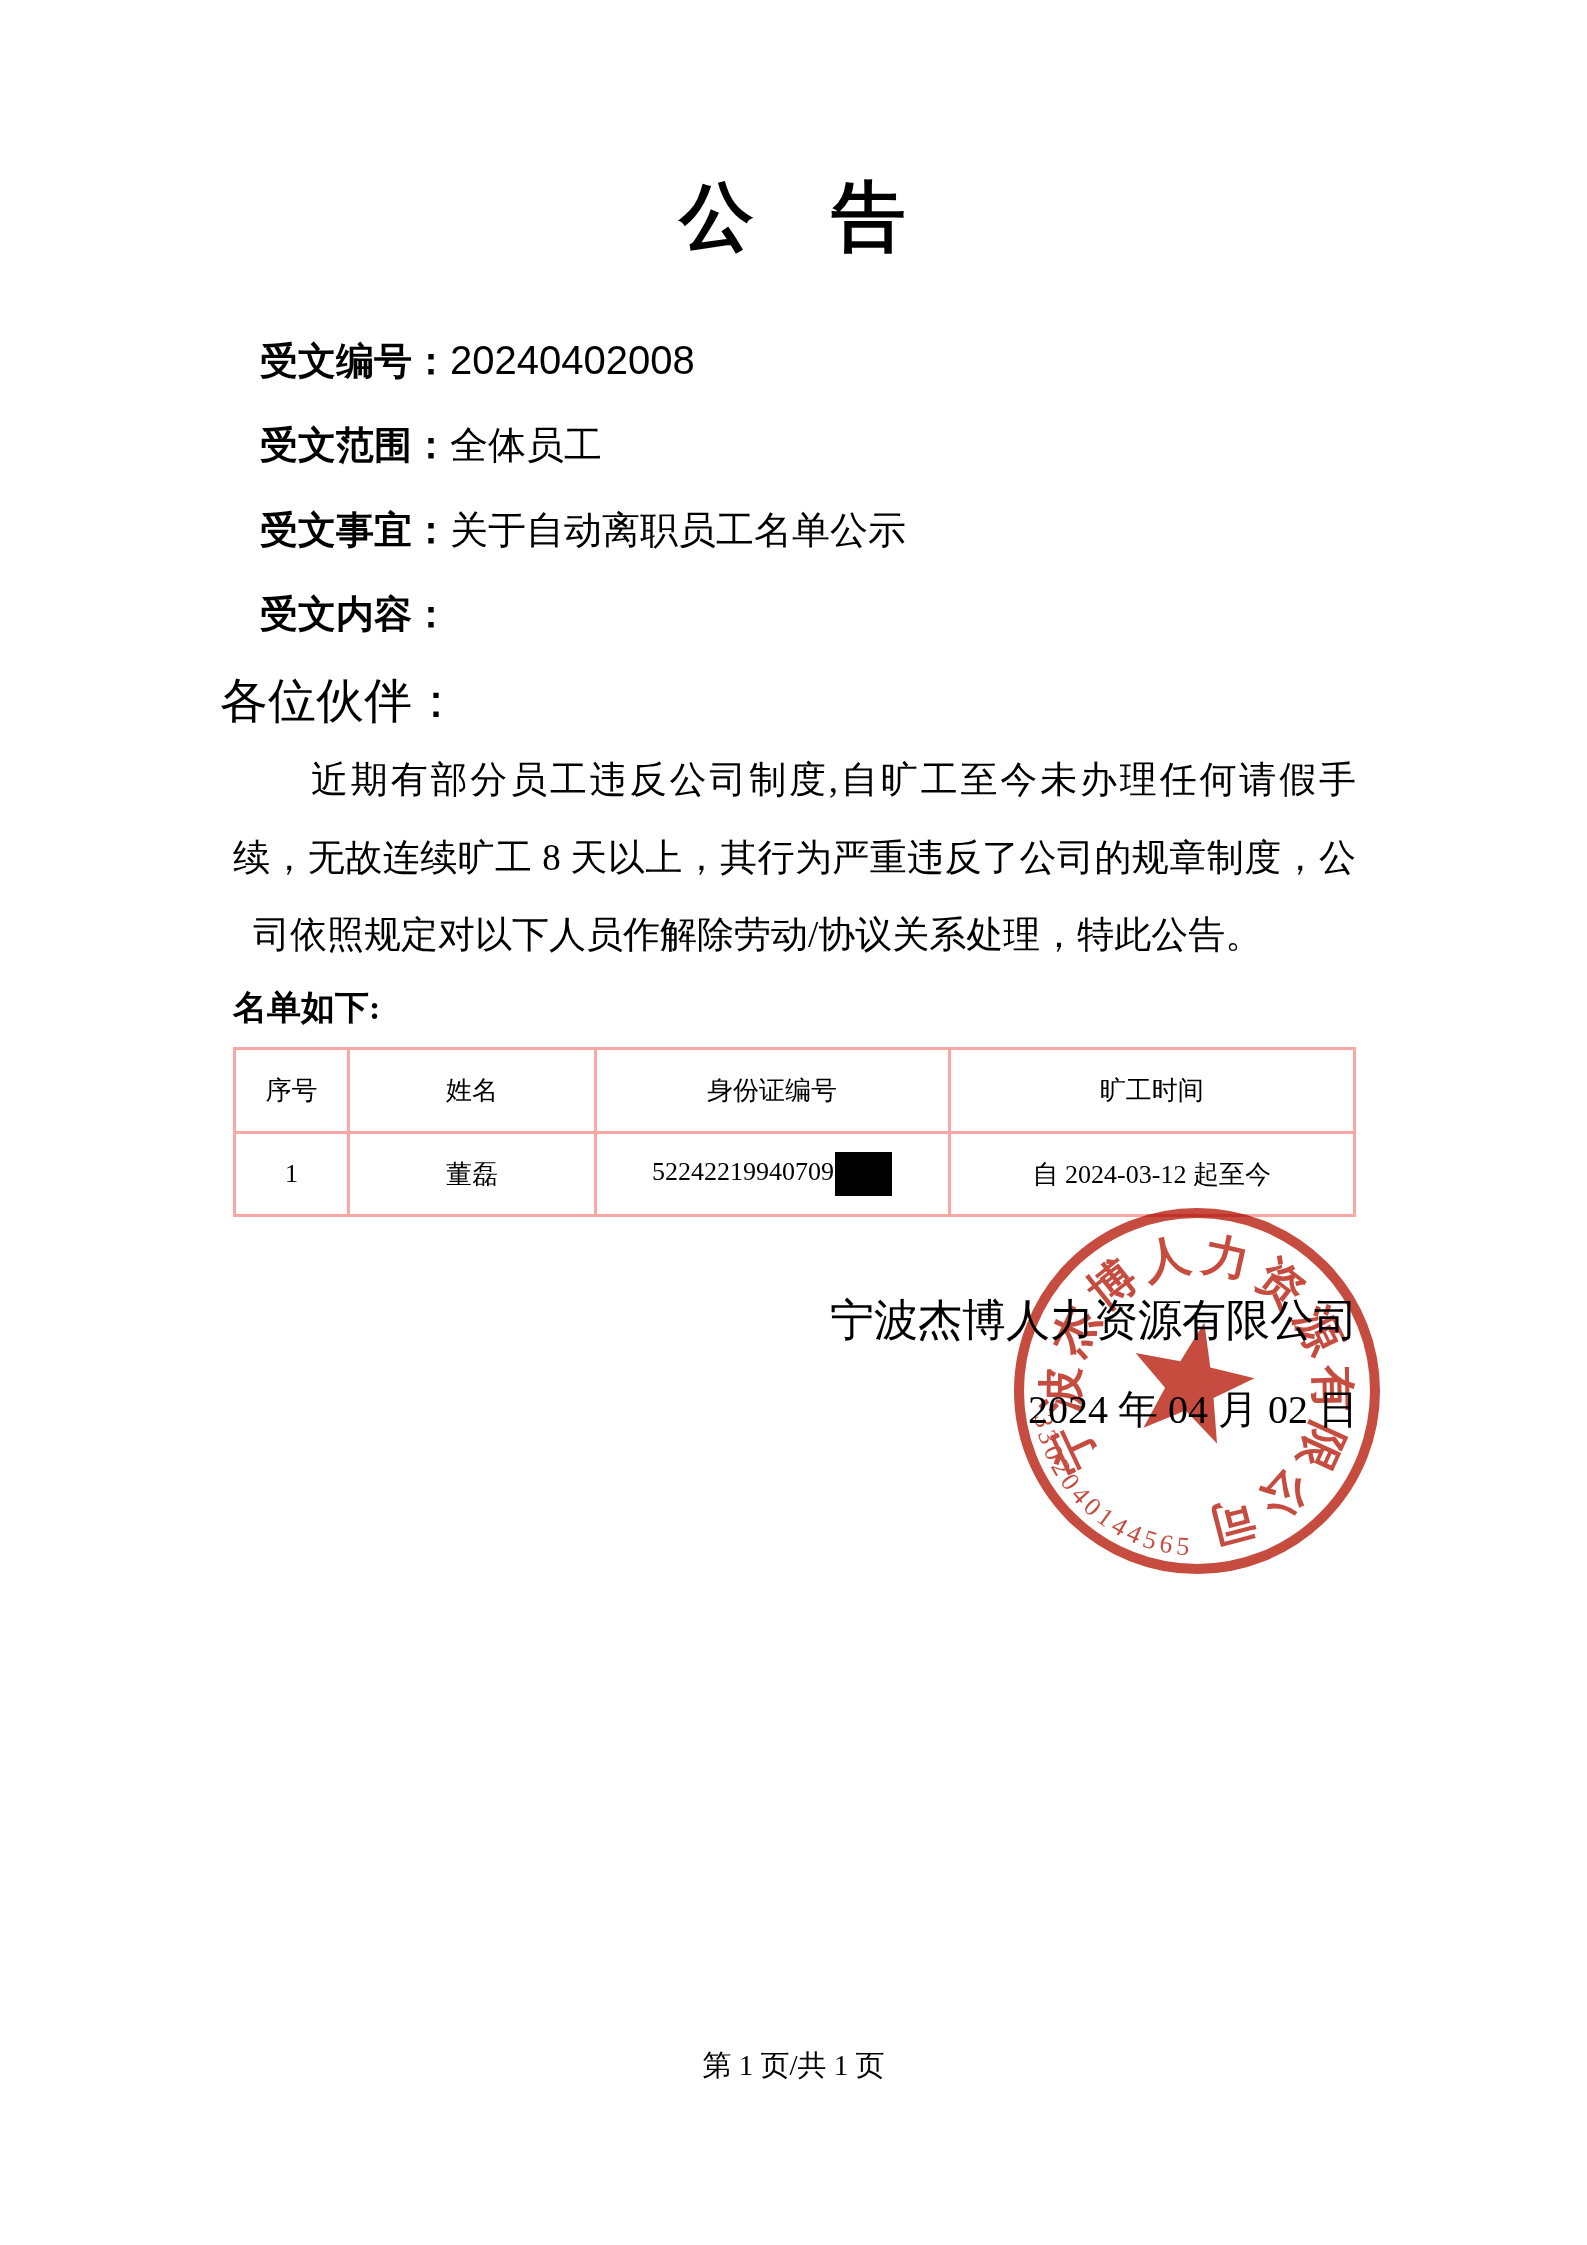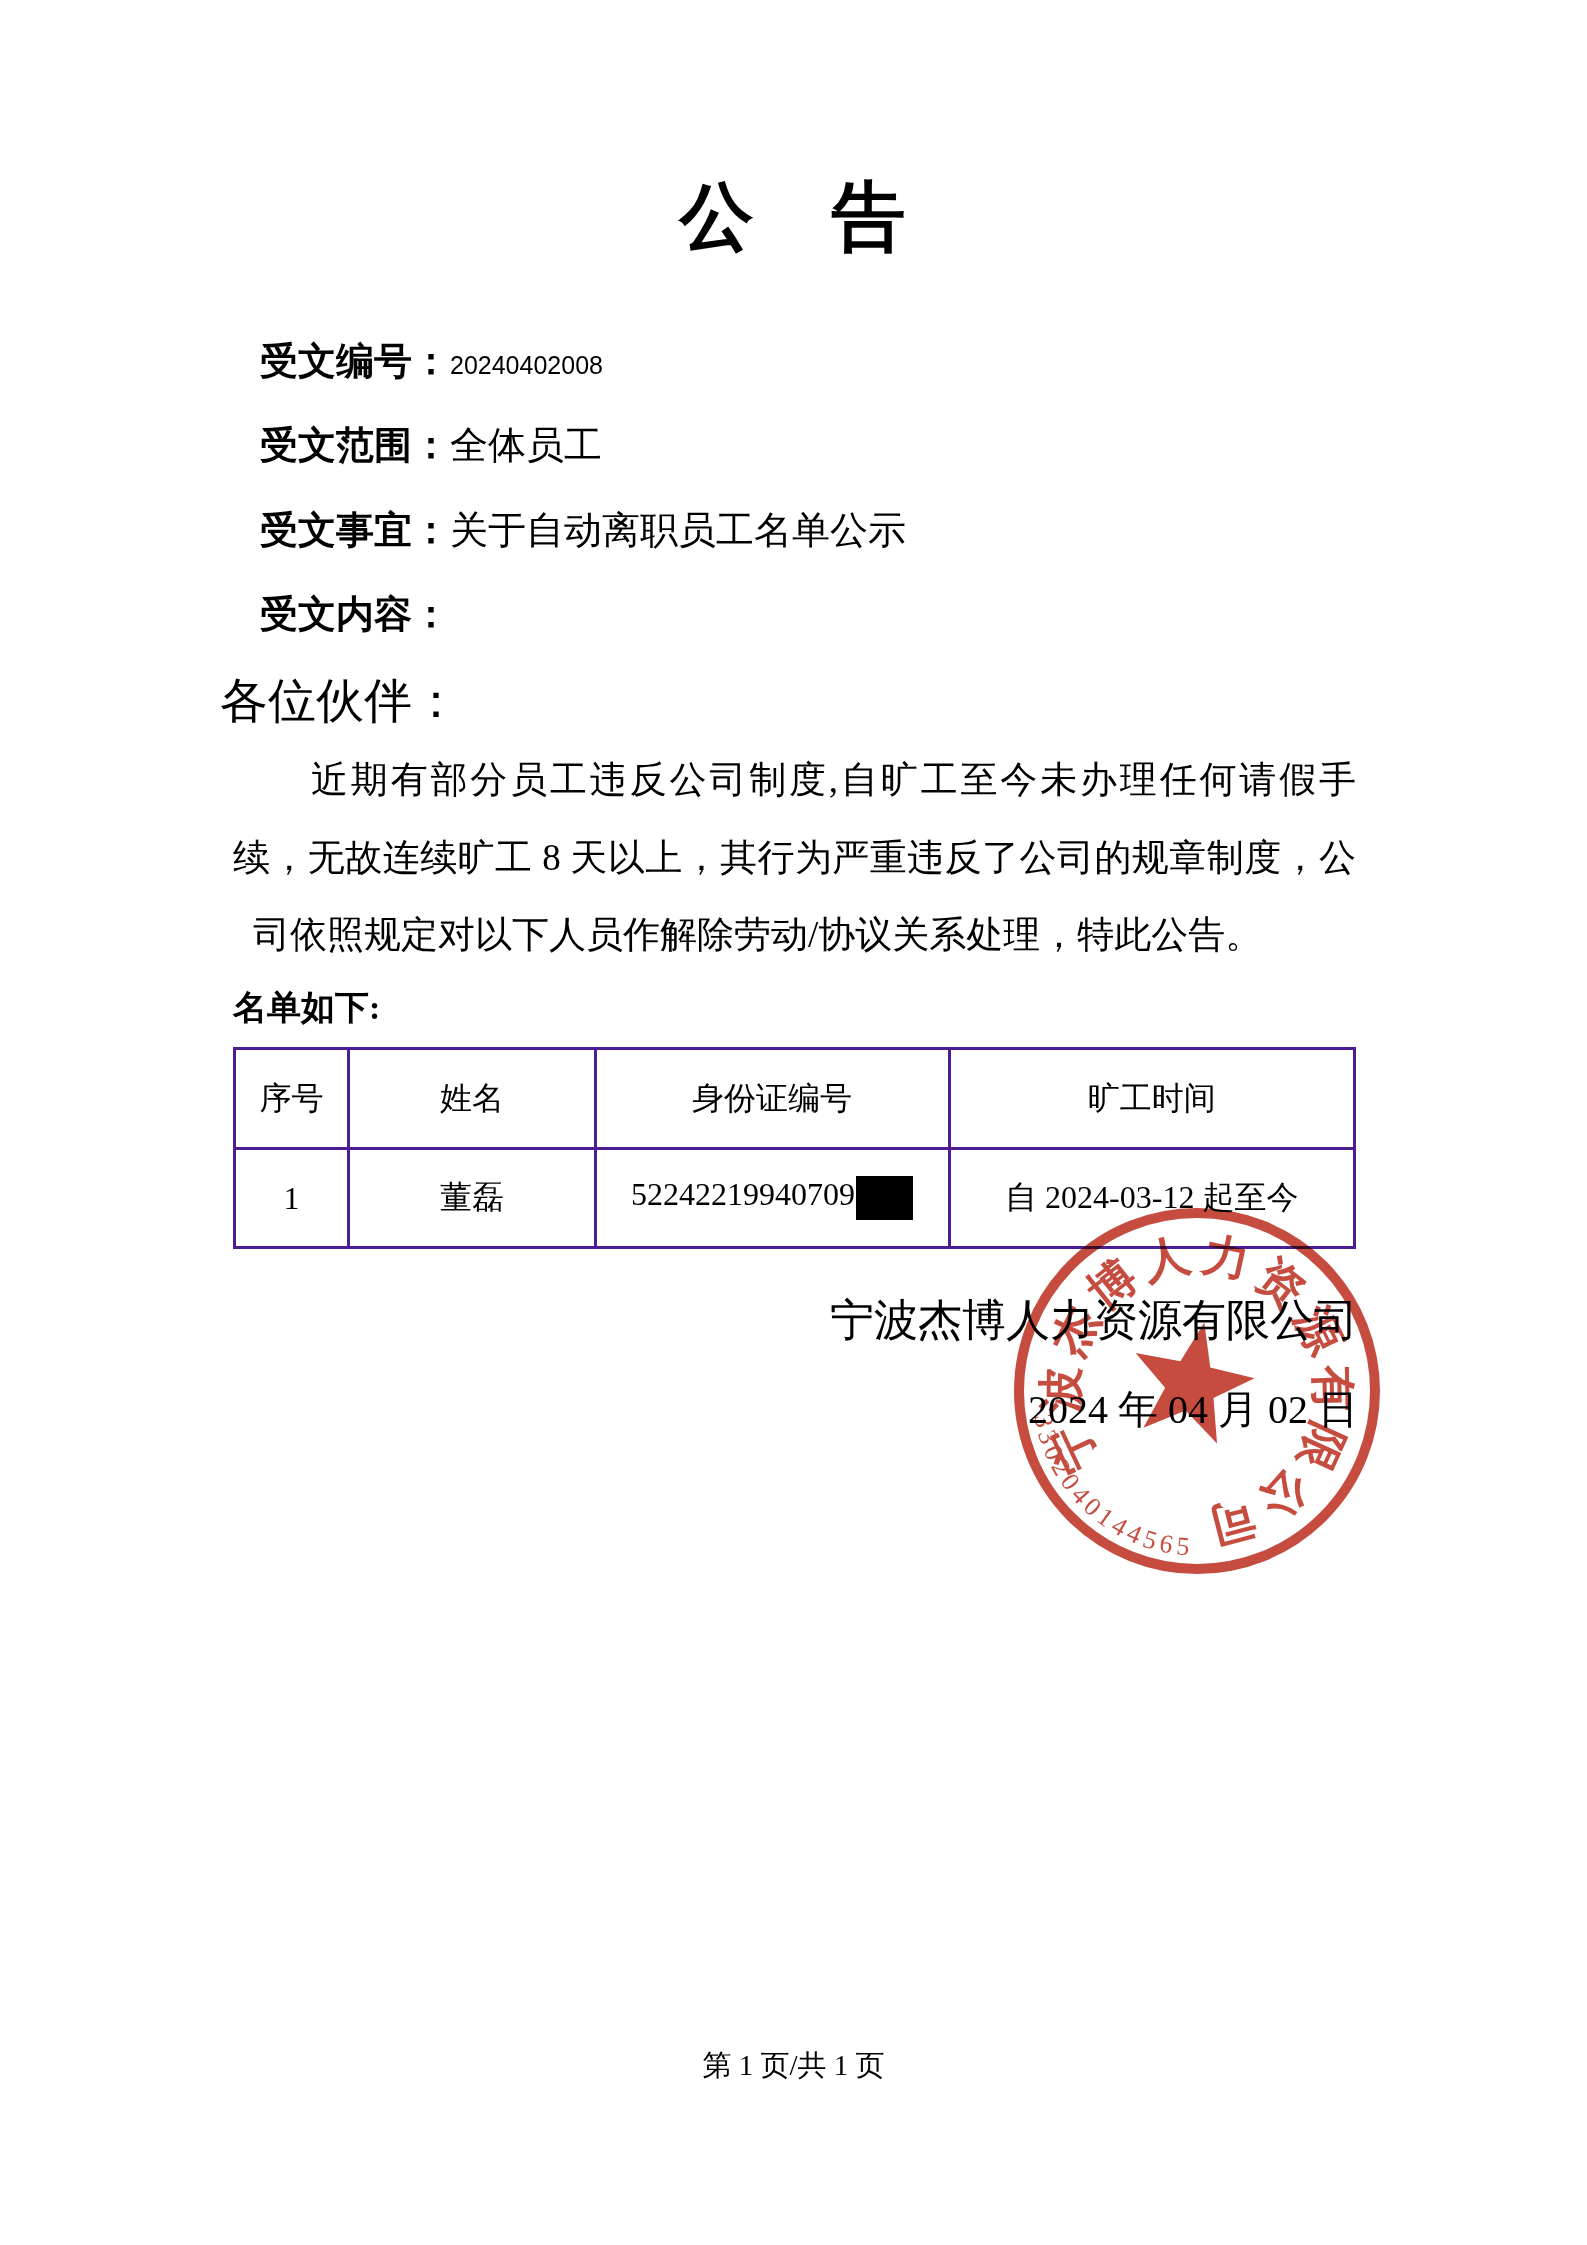--- a/index.html
+++ b/index.html
@@ -16,40 +16,40 @@
   .abs{position:absolute;}
   .page-title{
     top:168px;left:0;width:100%;
     text-align:center;
     font-size:74px;font-weight:bold;
     letter-spacing:2px;
   }
   .field-line{left:233px;font-size:38px;white-space:nowrap;}
   .field-label{font-weight:bold;margin-left:27px;}
   .field-value{font-weight:normal;}
-  .field-value.sans{font-family:"Liberation Sans","DejaVu Sans",sans-serif;font-size:25px;}
+  .field-value.sans{font-family:"Liberation Sans","DejaVu Sans",sans-serif;font-size:40px;}
   .salutation{left:220px;top:669px;font-size:48px;}
   .body-line{
     left:233px;width:1123px;
     font-size:37px;line-height:1.2;
     text-align:justify;text-align-last:justify;
   }
   .body-line.first{text-indent:78px;}
   .body-line.last{text-align:left;text-align-last:left;margin-left:20px;}
   .list-caption{left:233px;top:985px;font-size:34px;font-weight:bold;}
   table.roster{
     position:absolute;left:233px;top:1047px;
     width:1123px;border-collapse:collapse;
     table-layout:fixed;
   }
   table.roster th,table.roster td{
-    border:3px solid #4c1d95;
+    border:3px solid #fca5a5;
     text-align:center;vertical-align:middle;
-    font-size:32px;font-weight:normal;
-    padding:12px;
+    font-size:26px;font-weight:normal;
+    padding:4px;
   }
   table.roster th{height:73px;}
   table.roster td{height:72px;}
   .col-no{width:10.2%;}
   .col-name{width:22.0%;}
   .col-id{width:31.6%;}
   .col-time{width:36.2%;}
   .redaction{
     display:inline-block;width:57px;height:44px;
     background:#000;vertical-align:middle;margin-left:1px;

